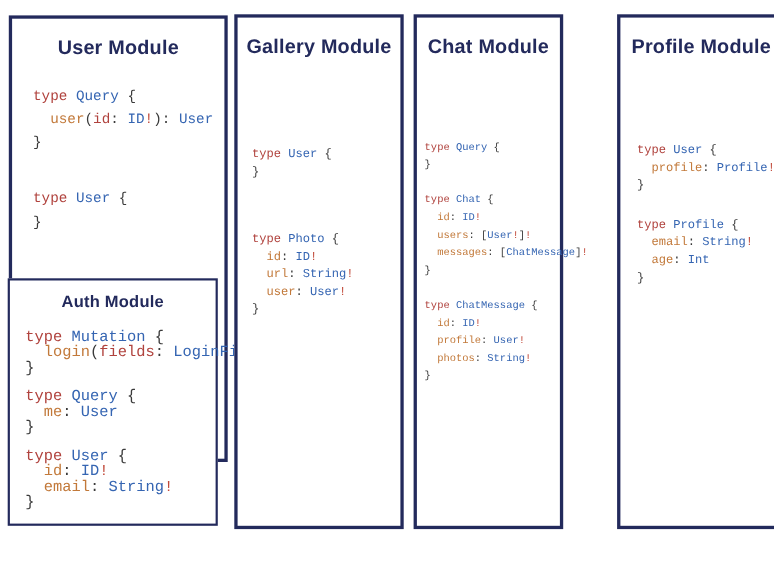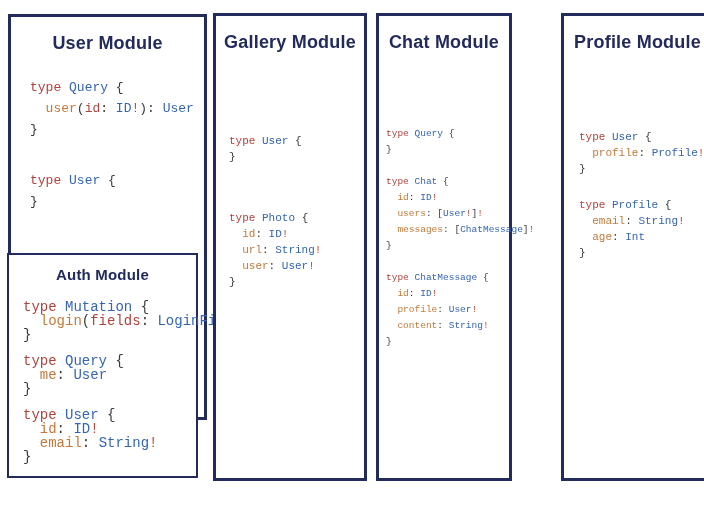--- a/index.html
+++ b/index.html
@@ -122,21 +122,21 @@
         <div class="code-line"><span class="tok-k">type</span><span class="tok-p"> </span><span class="tok-t">Chat</span><span class="tok-p"> {</span></div>
         <div class="code-line"><span class="tok-f">  id</span><span class="tok-p">: </span><span class="tok-t">ID</span><span class="tok-b">!</span></div>
         <div class="code-line"><span class="tok-f">  users</span><span class="tok-p">: [</span><span class="tok-t">User</span><span class="tok-b">!</span><span class="tok-p">]</span><span class="tok-b">!</span></div>
         <div class="code-line"><span class="tok-f">  messages</span><span class="tok-p">: [</span><span class="tok-t">ChatMessage</span><span class="tok-p">]</span><span class="tok-b">!</span></div>
         <div class="code-line"><span class="tok-p">}</span></div>
       </div>
       <div class="code-block">
         <div class="code-line"><span class="tok-k">type</span><span class="tok-p"> </span><span class="tok-t">ChatMessage</span><span class="tok-p"> {</span></div>
         <div class="code-line"><span class="tok-f">  id</span><span class="tok-p">: </span><span class="tok-t">ID</span><span class="tok-b">!</span></div>
         <div class="code-line"><span class="tok-f">  profile</span><span class="tok-p">: </span><span class="tok-t">User</span><span class="tok-b">!</span></div>
-        <div class="code-line"><span class="tok-f">  content</span><span class="tok-p">: </span><span class="tok-t">String</span><span class="tok-b">!</span></div>
+        <div class="code-line"><span class="tok-f">  photos</span><span class="tok-p">: </span><span class="tok-t">String</span><span class="tok-b">!</span></div>
         <div class="code-line"><span class="tok-p">}</span></div>
       </div>
     </div>
 </div>
 
 <div class="panel" id="panel-profile">
   <div class="panel-title">Profile Module</div>
   <div class="code" id="code-profile">
       <div class="code-block">
         <div class="code-line"><span class="tok-k">type</span><span class="tok-p"> </span><span class="tok-t">User</span><span class="tok-p"> {</span></div>

